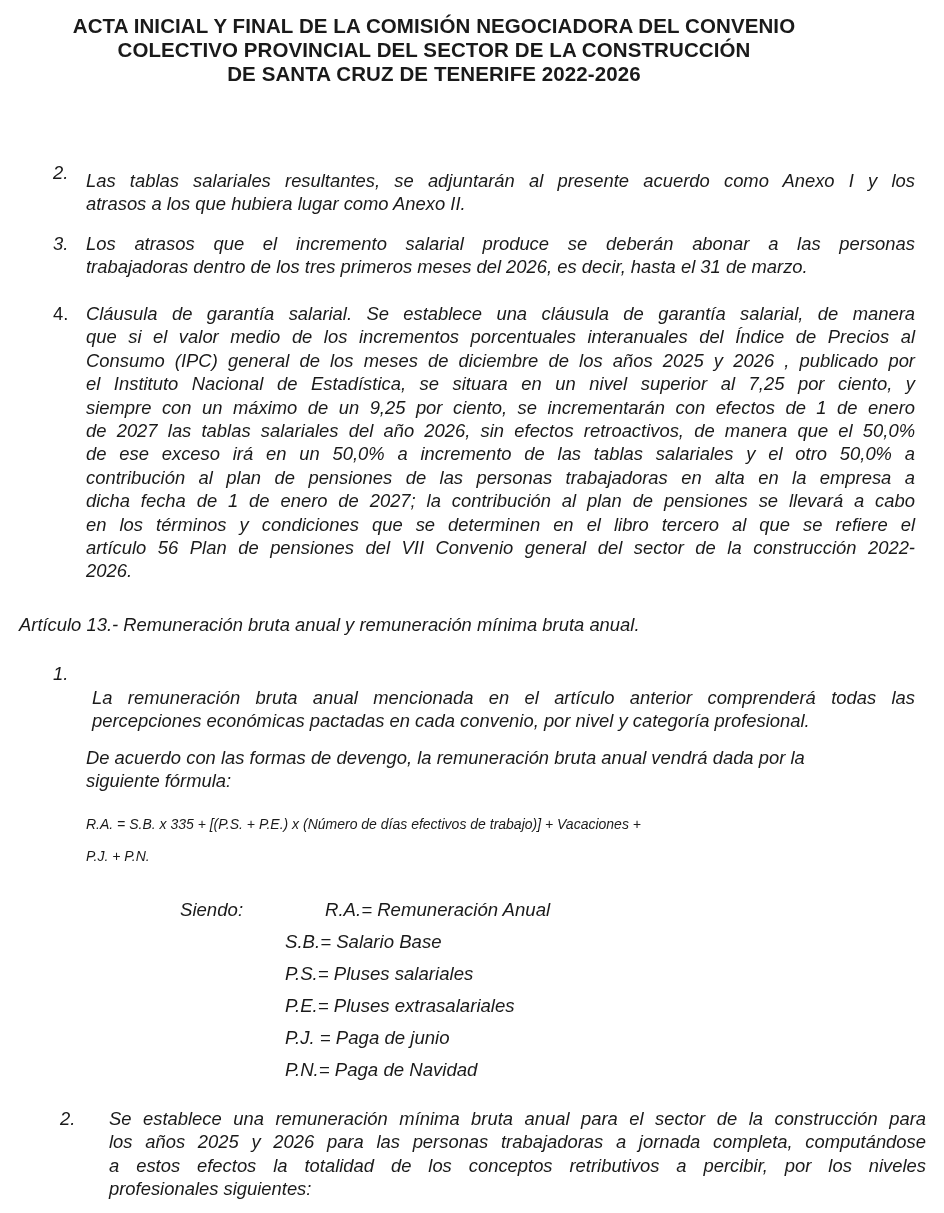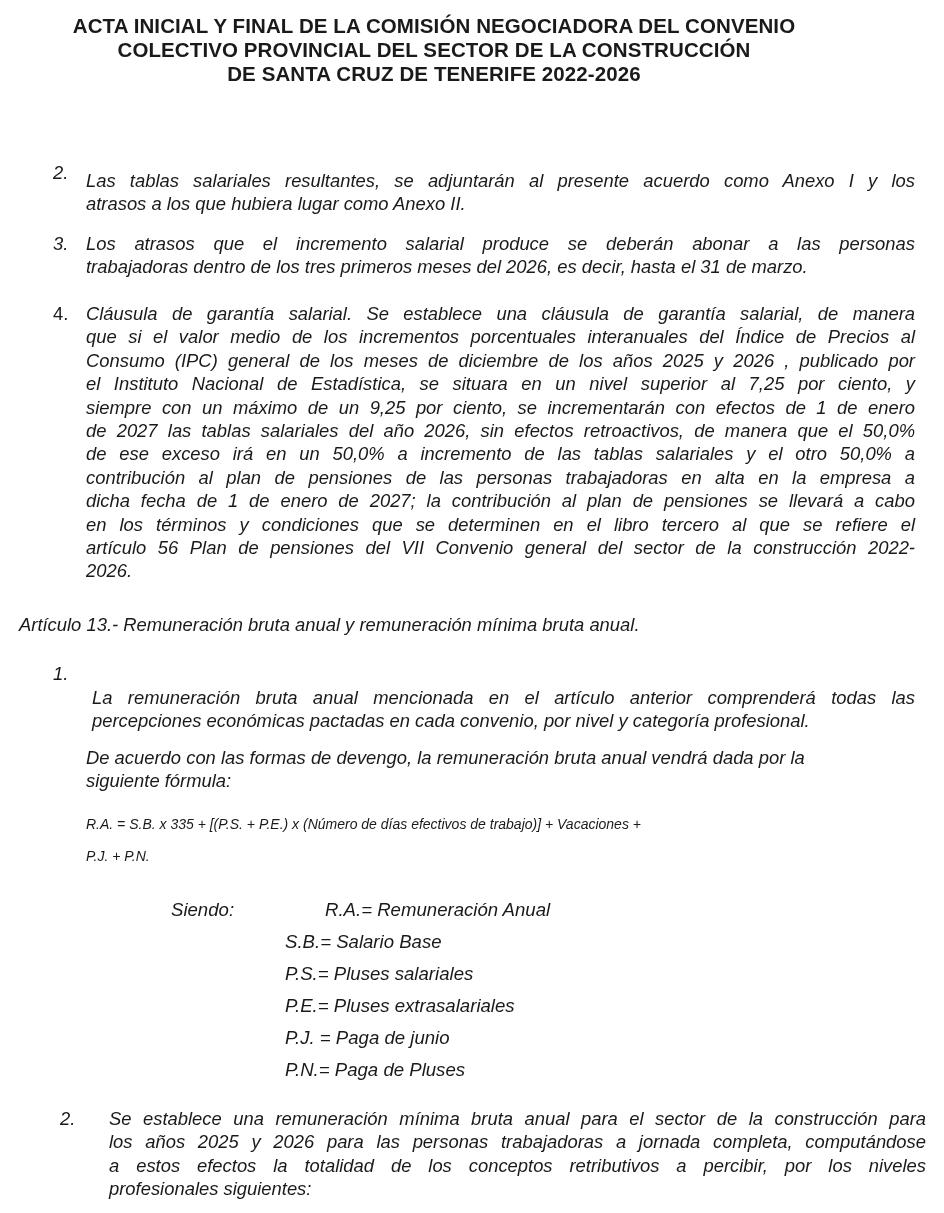--- a/index.html
+++ b/index.html
@@ -73,27 +73,27 @@
   <span class="line">De acuerdo con las formas de devengo, la remuneración bruta anual vendrá dada por la</span>
   <span class="line">siguiente fórmula:</span>
 </div>
 
 <div class="formula" style="left:86px; top:808px;">
   <span class="line">R.A. = S.B. x 335 + [(P.S. + P.E.) x (Número de días efectivos de trabajo)] + Vacaciones +</span>
   <span class="line">P.J. + P.N.</span>
 </div>
 
 <div class="defs">
-  <div class="defrow" style="left:171px; top:899px;text-align:right;">Siendo:</div>
+  <div class="defrow" style="left:180px; top:899px;text-align:right;">Siendo:</div>
   <div class="defrow" style="left:285px; top:899px;margin-left:40px;">R.A.= Remuneración Anual</div>
   <div class="defrow" style="left:285px; top:931px;">S.B.= Salario Base</div>
   <div class="defrow" style="left:285px; top:963px;">P.S.= Pluses salariales</div>
   <div class="defrow" style="left:285px; top:995px;">P.E.= Pluses extrasalariales</div>
   <div class="defrow" style="left:285px; top:1027px;">P.J. = Paga de junio</div>
-  <div class="defrow" style="left:285px; top:1059px;">P.N.= Paga de Pluses</div>
+  <div class="defrow" style="left:285px; top:1059px;">P.N.= Paga de Navidad</div>
 </div>
 
 <div class="num" style="left:60px; top:1107px;">2.</div>
 <div class="para" style="left:109px; top:1107px; width:817px;">
   <span class="just">Se establece una remuneración mínima bruta anual para el sector de la construcción para</span>
   <span class="just">los años 2025 y 2026 para las personas trabajadoras a jornada completa, computándose</span>
   <span class="just">a estos efectos la totalidad de los conceptos retributivos a percibir, por los niveles</span>
   <span class="line">profesionales siguientes:</span>
 </div>
 

